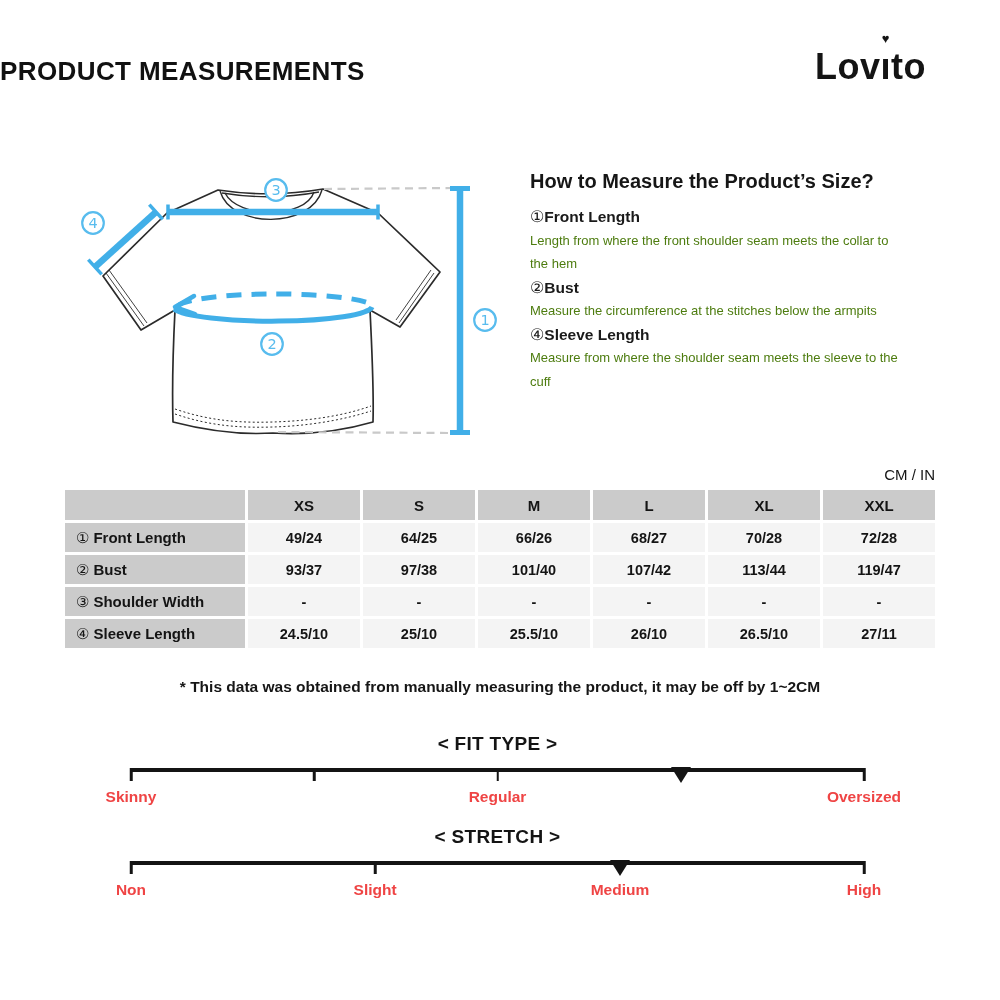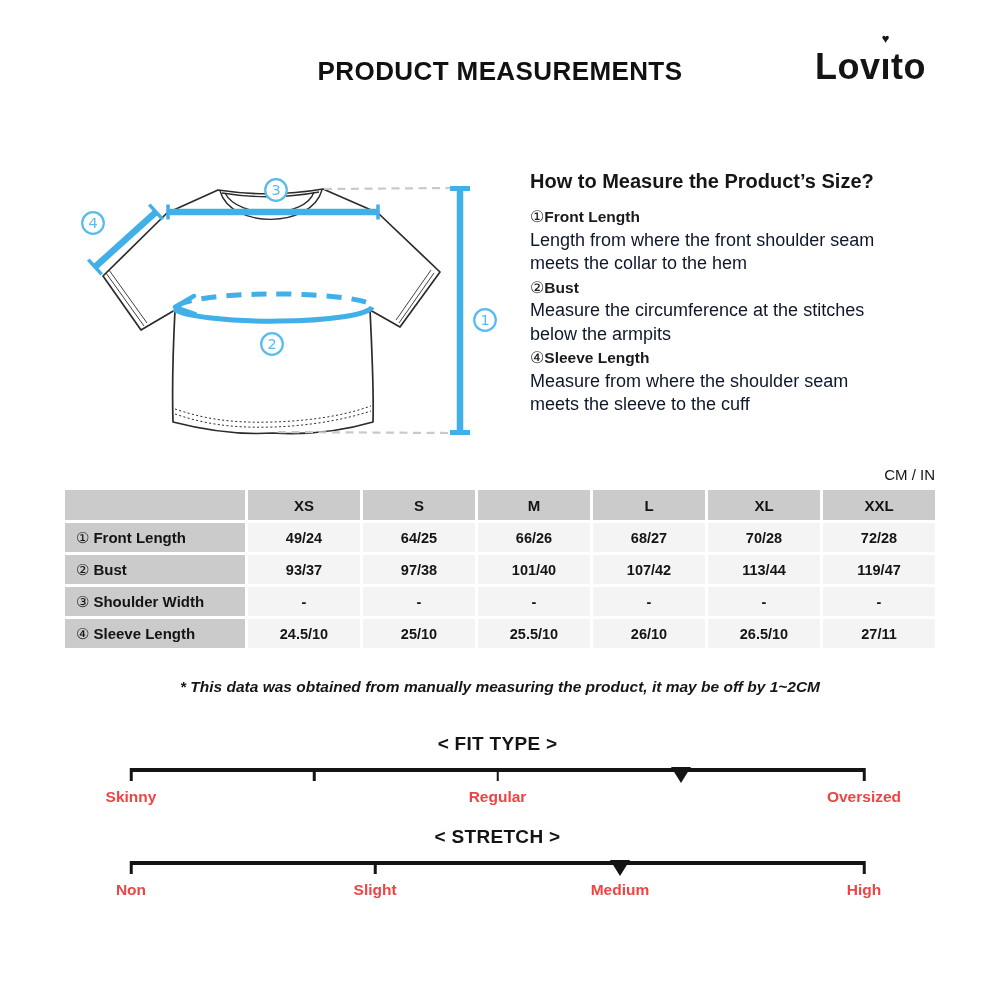--- a/index.html
+++ b/index.html
@@ -1,52 +1,52 @@
 <!DOCTYPE html>
 <html><head>
 <meta charset="utf-8">
 <style>
   * { margin:0; padding:0; box-sizing:border-box; }
   html,body { width:1000px; height:1000px; background:#ffffff; position:relative;
     font-family:"Liberation Sans", sans-serif; color:#141414; overflow:hidden; }
 
   
-  .page-title { position:absolute; top:56px; left:0; width:1000px; text-align:center;
+  .page-title { position:absolute; top:56px; left:0; width:1000px; text-align:left;
     font-size:26px; font-weight:800; letter-spacing:.4px; color:#111; }
   .brand-logo { position:absolute; top:46px; right:74px; font-size:36px; font-weight:800;
     letter-spacing:.5px; color:#141414; }
   .logo-i { position:relative; display:inline-block; }
   .logo-heart { position:absolute; left:50%; transform:translateX(-50%); top:-14px;
     font-size:13px; line-height:13px; }
 
   
   .diagram { position:absolute; left:60px; top:130px; width:460px; height:330px; }
 
   
   .howto { position:absolute; left:530px; top:122px; width:420px;margin-top:48px; }
   .howto-title { font-size:20px; font-weight:800; color:#161616; margin-bottom:12px; }
   .howto-item .item-head { font-size:15.5px; line-height:23.5px; color:#1a1a1a; }
   .howto-item .item-num { font-weight:400; font-size:16px; }
   .howto-item .item-label { font-weight:700; }
-  .howto-item .item-desc { font-size:18px; line-height:23.5px; color:#0f172a; width:372px; }
+  .howto-item .item-desc { font-size:13px; line-height:23.5px; color:#4d7c0f; width:372px; }
 
   
   .units-label { position:absolute; top:466px; right:65px; font-size:15px; font-weight:400; }
   .size-table { position:absolute; left:65px; top:490px; width:870px;
     display:grid; grid-template-columns:180px repeat(6,112px); gap:3px; }
   .size-table .cell { height:29px; display:flex; align-items:center; justify-content:center;
     font-size:14.5px; font-weight:700; background:#f4f4f4; }
   .size-table .head { background:#cbcbcb; height:30px; font-size:15px; }
   .size-table .rowlabel { background:#cbcbcb; justify-content:flex-start; padding-left:11px;
     font-size:15px; }
   .size-table .rowlabel .row-num { font-weight:400; margin-right:4px; font-size:15px; }
 
   
   .footnote { position:absolute; top:678px; left:0; width:1000px; text-align:center;
-    font-size:15.5px; font-weight:700; color:#161616;font-style:italic; }
+    font-size:15.5px; font-weight:700; color:#161616; }
 
   
   .scale-group { position:absolute; left:131px; width:733px; }
   .scale-fit { top:733px; } .scale-stretch { top:826px; }
   .scale-title { text-align:center; font-size:19px; font-weight:800; letter-spacing:.3px;
     height:22px; margin-bottom:13px; color:#141414; }
   .scale-bar { position:relative; height:19px; }
   .scale-line { position:absolute; left:0; top:0; width:100%; height:3.5px; background:#141414; }
   .scale-tick { position:absolute; top:0; width:2.5px; height:13px; background:#141414;
     transform:translateX(-50%); }

